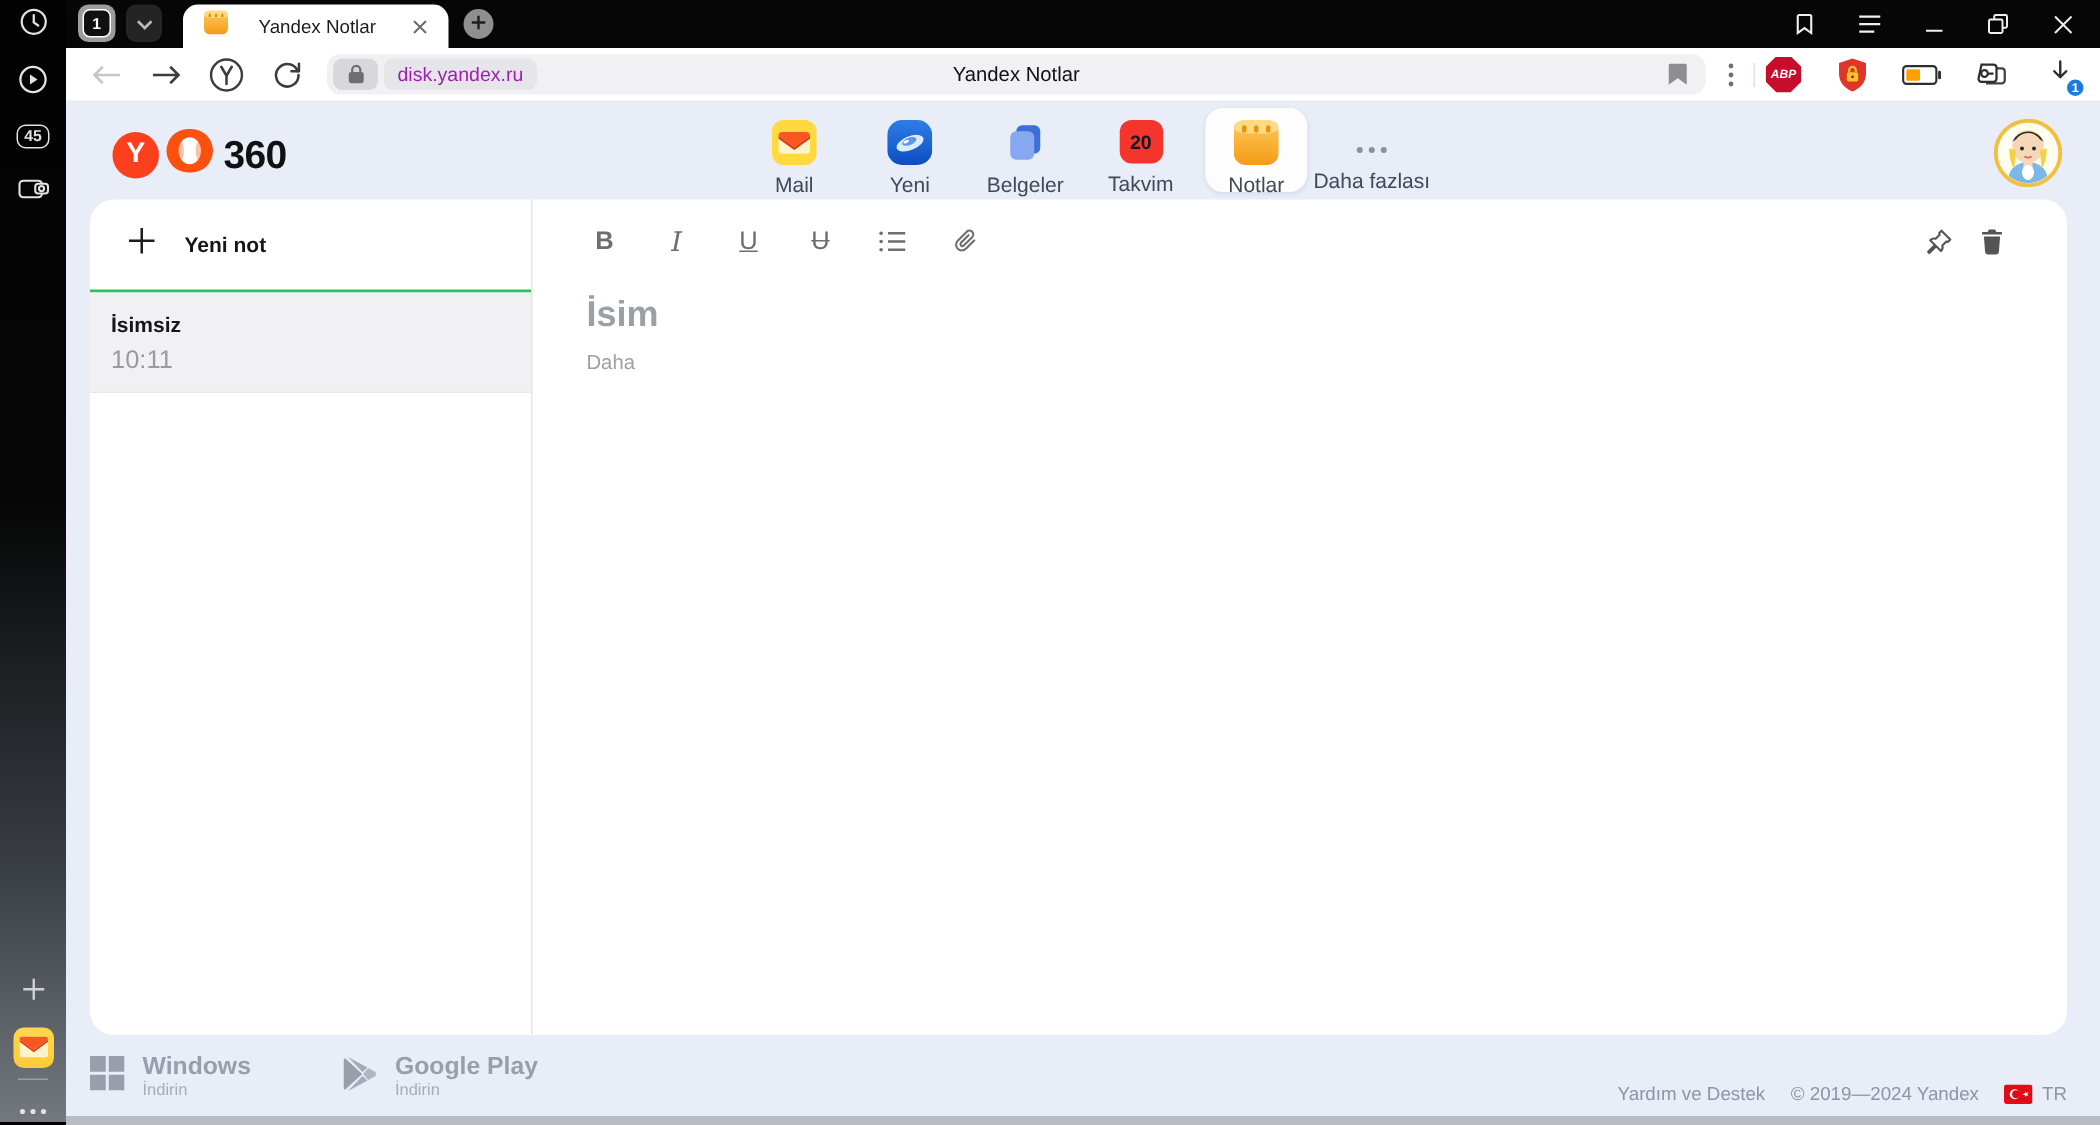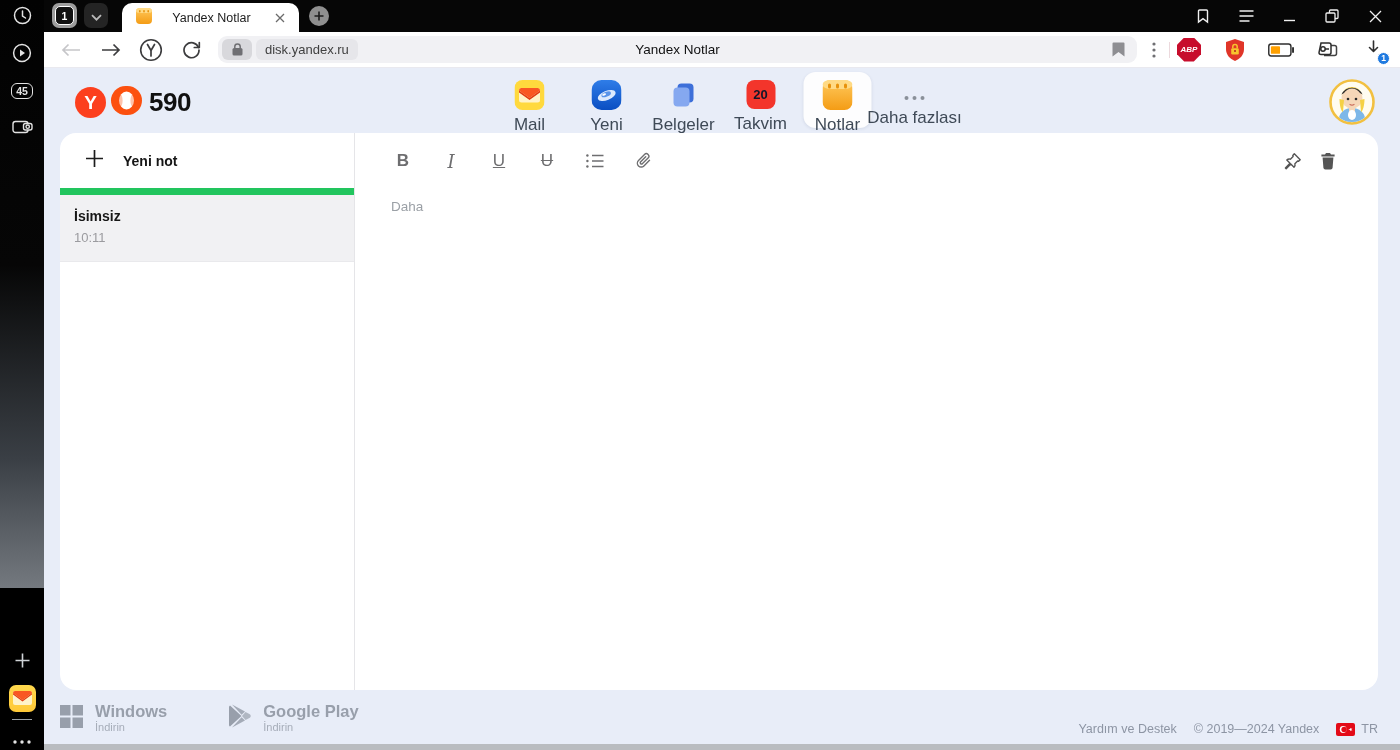--- a/index.html
+++ b/index.html
@@ -1,21 +1,21 @@
 <!DOCTYPE html>
 <html><head>
 <meta charset="utf-8">
 <style>
   * { margin:0; padding:0; box-sizing:border-box; }
   html,body { width:1400px; height:750px; overflow:hidden; }
   body { font-family:"Liberation Sans","DejaVu Sans",sans-serif; background:#000; position:relative; }
   .screen { position:absolute; inset:0; width:1400px; height:750px; }
 
   
-  .rail { position:absolute; left:0; top:0; width:44px; height:588px;
+  .rail { position:absolute; left:0; top:0; width:44px; height:748px;
           background:linear-gradient(180deg,#020202 0%,#060606 45%,#3a3f45 78%,#74797f 100%);
           z-index:30; }
   .rail-btn { position:absolute; left:0; width:44px; height:34px; display:flex; align-items:center; justify-content:center; color:#e3e3e3; }
   .rail-badge { border:1.6px solid #e3e3e3; border-radius:6px; font-size:10.5px; font-weight:bold; padding:1px 4px; color:#e3e3e3; }
   .rail-divider { position:absolute; left:12px; width:20px; height:1px; background:#9aa0a6; top:719px; }
   .mail-app { width:27px; height:27px; border-radius:7px; background:linear-gradient(180deg,#ffd84d,#ffc938); display:flex; align-items:center; justify-content:center; }
 
   
   .tabbar { position:absolute; left:44px; right:0; top:0; height:32px; background:#060606; display:flex; align-items:flex-end; z-index:20; }
   .tab-counter-wrap { margin:0 0 4px 8px; width:25px; height:25px; border-radius:7px; background:#9c9c9c; display:flex; align-items:center; justify-content:center; }
@@ -27,56 +27,56 @@
   .newtab-btn { margin:0 0 6px 10px; width:20px; height:20px; border-radius:50%; background:#8f8f8f; display:flex; align-items:center; justify-content:center; }
   .tab-spacer { flex:1; }
   .winctl { display:flex; align-items:center; gap:25px; padding:0 16px 8px 0; }
   .winctl .wbtn { width:18px; height:16px; display:flex; align-items:center; justify-content:center; }
 
   
   .toolbar { position:absolute; left:44px; right:0; top:32px; height:36px; background:#ffffff; display:flex; align-items:center; border-bottom:1px solid #e9e9ef; z-index:20; }
   .nav-btn { width:26px; height:26px; margin-left:14px; display:flex; align-items:center; justify-content:center; }
   .addressbar { position:relative; flex:1; height:27px; margin:0 8px 0 14px; background:#f1f1f4; border-radius:9px; display:flex; align-items:center; padding:0 6px 0 4px; }
   .lock-chip { width:30px; height:21px; background:#d8d8dc; border-radius:6px; display:flex; align-items:center; justify-content:center; }
-  .url-pill { margin-left:4px; background:#e6e6ea; border-radius:6px; height:21px; display:flex; align-items:center; padding:0 9px; font-size:13px; color:#404040; }
+  .url-pill { margin-left:4px; background:#e6e6ea; border-radius:6px; height:21px; display:flex; align-items:center; padding:0 9px; font-size:13px; color:#a21caf; }
   .bar-title { position:absolute; left:0; right:0; text-align:center; font-size:13.5px; color:#111; pointer-events:none; }
   .bar-bookmark { position:absolute; right:8px; top:3px; width:21px; height:21px; display:flex; align-items:center; justify-content:center; }
   .kebab { width:18px; height:26px; display:flex; align-items:center; justify-content:center; }
   .vsep { width:1px; height:16px; background:#ecd9dd; margin:0 6px; }
   .ext-row { display:flex; align-items:center; gap:20px; padding-right:14px; }
   .ext-btn { position:relative; width:26px; height:26px; display:flex; align-items:center; justify-content:center; }
   .abp-badge { width:24px; height:24px; background:#c70d2c; color:#fff; font-size:8px; font-weight:bold; font-style:italic; display:flex; align-items:center; justify-content:center; clip-path:polygon(30% 0,70% 0,100% 30%,100% 70%,70% 100%,30% 100%,0 70%,0 30%);text-align:center; }
   .dl-badge { position:absolute; right:-4px; bottom:-2px; width:13px; height:13px; border-radius:50%; background:#1f7ae0; color:#fff; font-size:8.5px; font-weight:bold; display:flex; align-items:center; justify-content:center; border:1.5px solid #fff; }
 
   
   .page { position:absolute; left:44px; right:0; top:68px; bottom:0; background:#e8edf8; z-index:10; }
   .page-header { position:absolute; left:0; right:0; top:0; height:65px; }
   .logo { position:absolute; left:31px; top:17px; display:flex; align-items:center; gap:4px; }
   .logo-y { width:31px; height:31px; border-radius:50%; background:#fc3f1d; color:#fff; font-weight:bold; font-size:19px; display:flex; align-items:center; justify-content:center; }
   .logo-360 { font-size:26px; font-weight:800; color:#111; letter-spacing:-0.5px; margin-left:2px; }
 
   .services { position:absolute; left:50%; transform:translateX(-50%); top:4px; display:flex; align-items:flex-start; gap:9px; }
   .service { width:68px; padding-top:8px; height:56px; display:flex; flex-direction:column; align-items:center; border-radius:12px; }
   .service.active { background:#fdfdfe; box-shadow:0 1px 3px rgba(60,70,110,.1); }
   .service .s-icon { width:30px; height:30px; display:flex; align-items:center; justify-content:center; }
-  .service .s-label { margin-top:5px; font-size:17px; color:#3f4a57; white-space:nowrap; }
+  .service .s-label { margin-top:5px; font-size:14px; color:#3f4a57; white-space:nowrap; }
   .cal-icon { width:29px; height:29px; border-radius:8px; background:#f3352b; color:#0f172a; font-weight:bold; font-size:13px; display:flex; align-items:center; justify-content:center; }
   .more-dots { display:flex; gap:4px; margin-top:12px; }
   .more-dots i { width:4px; height:4px; border-radius:50%; background:#8a9099; }
 
   .avatar { position:absolute; right:25px; top:11px; width:46px; height:46px; border-radius:50%; }
 
   
   .card { position:absolute; left:16px; right:22px; top:65px; bottom:60px; background:#fff; border-radius:16px; display:flex; overflow:hidden; }
   .notes-panel { width:295px; border-right:1px solid #e5e5e8; display:flex; flex-direction:column; }
-  .new-note { height:62px; display:flex; align-items:center; padding-left:25px; gap:19px; border-bottom:7px solid #22c55e; }
+  .new-note { height:62px; display:flex; align-items:center; padding-left:25px; gap:19px; border-bottom:2px solid #22c55e; }
   .new-note .nn-label { font-size:14px; font-weight:bold; color:#161616; }
   .note-item { height:67px; background:#f1f1f3; padding:13px 0 0 14px; border-bottom:1px solid #e9e9ec; }
   .note-item .n-title { font-size:14px; font-weight:bold; color:#161616; }
-  .note-item .n-time { margin-top:6px; font-size:13px; color:#9b9b9f; }
+  .note-item .n-time { margin-top:6px; font-size:17px; color:#9b9b9f; }
 
   .editor { flex:1; position:relative; padding:0 0 0 36px; }
   .etoolbar { height:56px; display:flex; align-items:center; gap:24px; }
   .fmt { width:24px; height:24px; display:flex; align-items:center; justify-content:center; color:#6e6e70; font-size:17px; }
   .fmt.b { font-weight:bold; }
   .fmt.i { font-family:"DejaVu Serif",serif; font-style:italic; font-size:18px; }
   .fmt.u { text-decoration:underline; }
   .fmt.s { text-decoration:line-through; }
   .editor-actions { position:absolute; right:39px; top:17px; display:flex; gap:14px; }
   .ea-btn { width:22px; height:22px; display:flex; align-items:center; justify-content:center; }
@@ -326,21 +326,21 @@
       <div class="logo">
         <span class="logo-y">Y</span>
         <span>
           <svg width="33" height="31" viewBox="0 0 33 31">
               <rect x="1" y="1" width="31" height="29" rx="14.5" fill="#fc500f"></rect>
               <ellipse cx="16.5" cy="15.5" rx="7.5" ry="9" fill="#fff"></ellipse>
               <ellipse cx="10" cy="15.5" rx="2.6" ry="6.5" fill="#fc500f" opacity="0.35"></ellipse>
               <ellipse cx="23" cy="15.5" rx="2.6" ry="6.5" fill="#fc500f" opacity="0.35"></ellipse>
             </svg>
         </span>
-        <span class="logo-360">590</span>
+        <span class="logo-360">360</span>
       </div>
 
       <nav class="services">
         <div class="service">
           <span class="s-icon">
             <svg width="30" height="30" viewBox="0 0 30 30">
                 <rect width="30" height="30" rx="8" fill="#ffd93d"></rect>
                 <rect x="4.5" y="8" width="21" height="14.5" rx="2.5" fill="#fff3c9"></rect>
                 <path d="M4.5 10.5a2.5 2.5 0 0 1 2.5-2.5h16a2.5 2.5 0 0 1 2.5 2.5L15 18z" fill="#f95722"></path>
                 <path d="M4.5 10.5L15 18l10.5-7.5v2L15 20 4.5 12.5z" fill="#e23c12"></path>
@@ -482,20 +482,21 @@
                 <path d="M11.3 1.8l5.9 5.9-1.6 1.6-1-.3-2.7 2.7c.4 1.3.1 2.6-.9 3.6l-3.2-3.2-4.6 4.6-.8-.8 4.6-4.6-3.2-3.2c1-1 2.3-1.3 3.6-.9l2.7-2.7-.3-1z"></path>
               </svg>
           </span>
           <span class="ea-btn">
             <svg width="16" height="18" viewBox="0 0 16 18">
                 <path d="M6 1h4l1 1.6h3.6v1.8H1.4V2.6H5z" fill="#555"></path>
                 <path d="M2.6 5.6h10.8l-.8 10.2a2 2 0 0 1-2 1.8H5.4a2 2 0 0 1-2-1.8z" fill="#555"></path>
               </svg>
           </span>
         </div>
+        <div class="title-ph">İsim</div>
         <div class="body-ph">Daha</div>
       </div>
     </div>
 
     <div class="pfooter">
       <div class="app-dl">
         <span>
           <svg width="23" height="23" viewBox="0 0 23 23" fill="#989fab">
               <rect width="10.5" height="10.5"></rect>
               <rect x="12.5" width="10.5" height="10.5"></rect>

